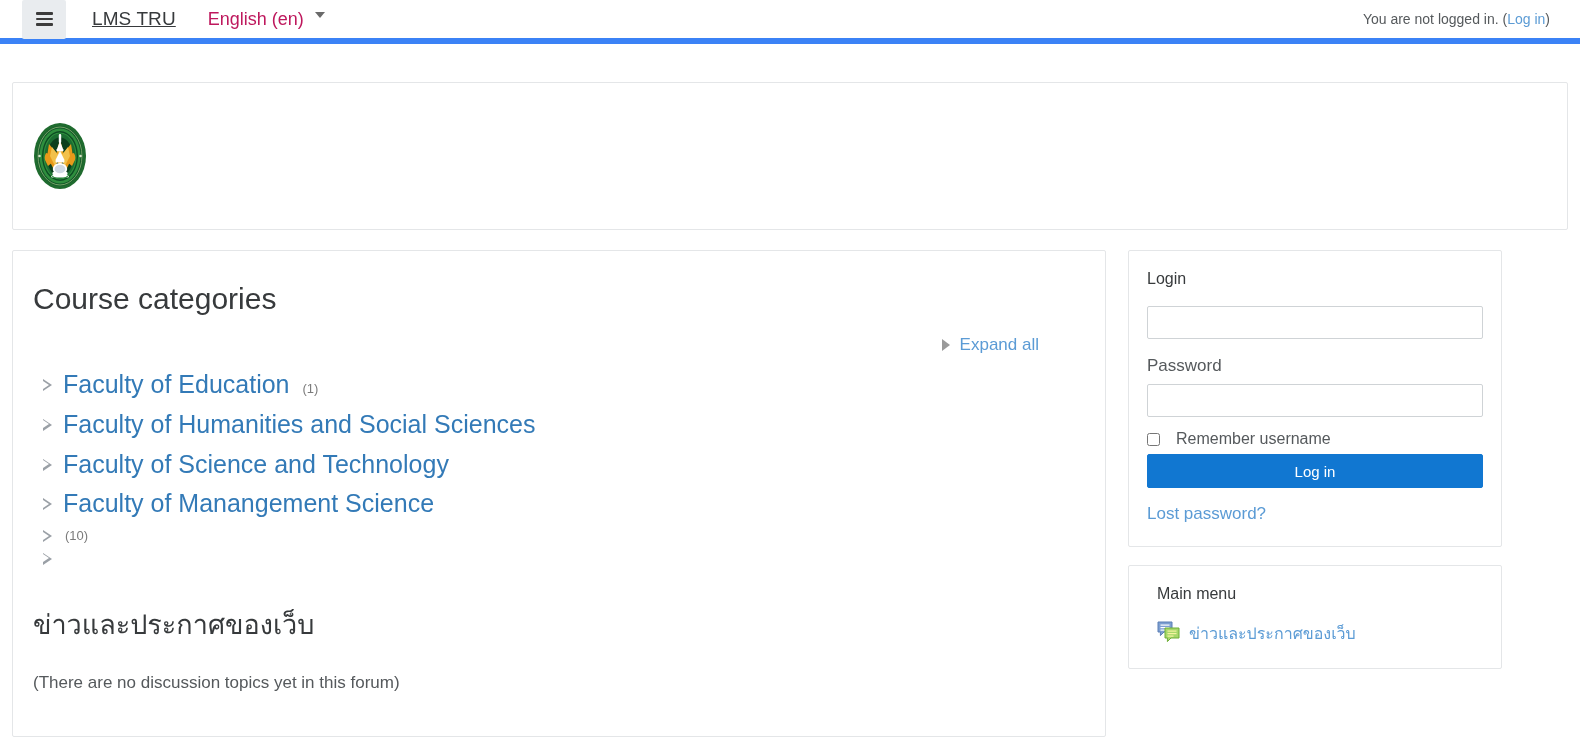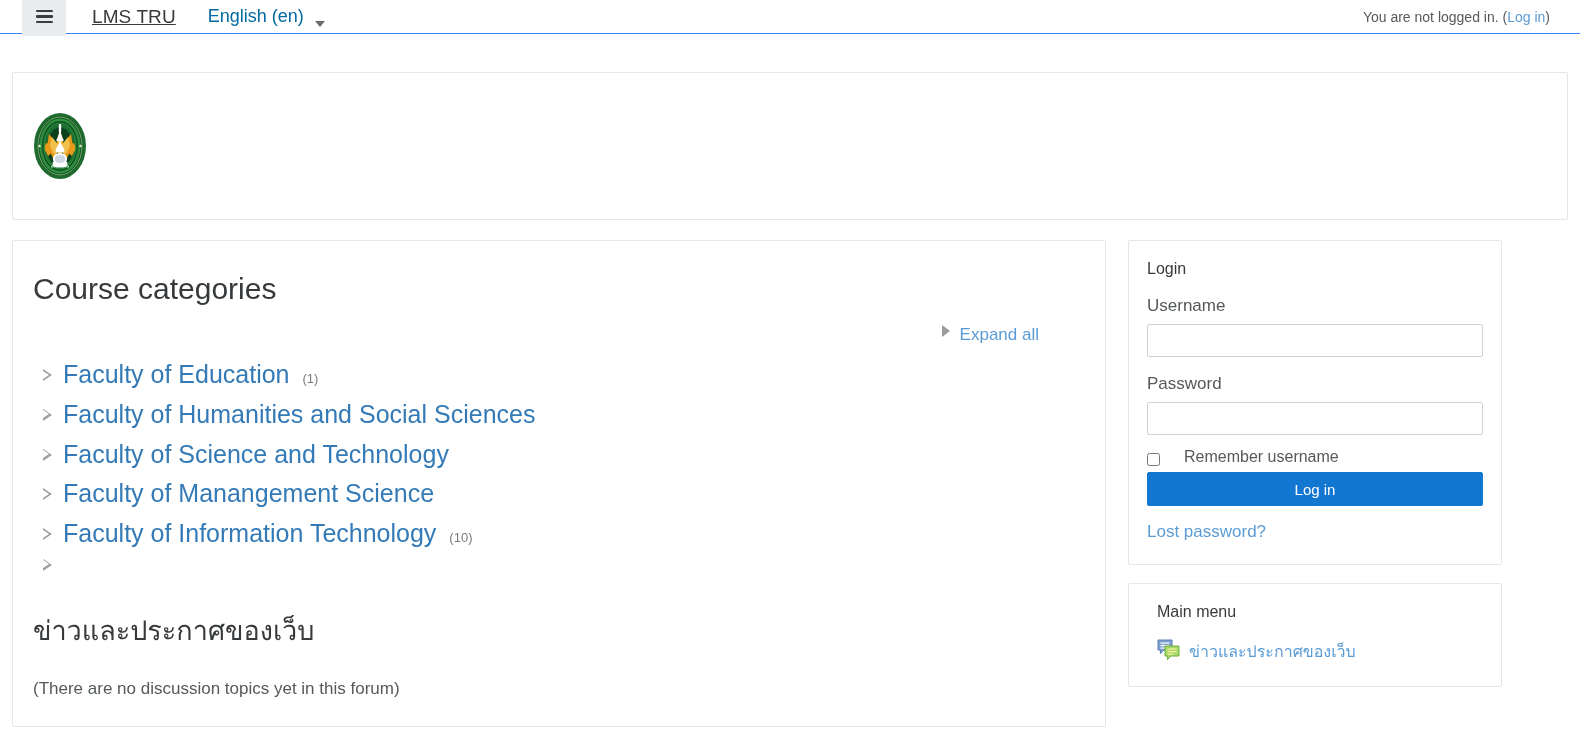--- a/index.html
+++ b/index.html
@@ -8,23 +8,23 @@
     width: 1580px; height: 755px;
     background: #ffffff;
     font-family: "Liberation Sans", "DejaVu Sans", sans-serif;
     color: #373a3c;
     overflow: hidden;
   }
 
   
   .navbar {
     position: relative;
-    height: 34px;
+    height: 44px;
     background: #ffffff;
-    border-bottom: 1px solid #3b82f6;
+    border-bottom: 6px solid #3b82f6;
     display: flex;
     align-items: center;
     padding: 0 16px;
   }
   .nav-drawer-toggle {
     width: 44px; height: 39px;
     background: #e9ecef;
     border: none;
     border-radius: 2px;
     display: flex; flex-direction: column;
@@ -42,22 +42,22 @@
   .brand {
     margin-left: 26px;
     font-size: 19px;
     color: #373a3c;
     letter-spacing: .1px;
     white-space: nowrap;
   }
   .lang-menu {
     margin-left: 32px;
     font-size: 18px;
-    color: #0369a1;
-    display: flex; align-items: flex-end;
+    color: #be185d;
+    display: flex; align-items: flex-start;
     gap: 11px;
     cursor: pointer;
     white-space: nowrap;
   }
   .caret-down {
     width: 0; height: 0;
     border-left: 5.5px solid transparent;
     border-right: 5.5px solid transparent;
     border-top: 6.5px solid #6a6a6a;
     margin-top: 3px;
@@ -113,20 +113,21 @@
     display: flex;
     justify-content: flex-end;
     margin-top: 18px;
     padding-right: 46px;
   }
   .expand-all {
     font-size: 17px;
     color: #5b9bd5;
     text-decoration: none;
     display: inline-flex;
+    align-items: center;
     gap: 10px;
     cursor: pointer;
   }
   .tri-filled {
     width: 0; height: 0;
     border-top: 6px solid transparent;
     border-bottom: 6px solid transparent;
     border-left: 8px solid #9a9a9a;
   }
   .tri-hollow {
@@ -217,22 +218,22 @@
     background: #fff;
     padding: 4px 9px;
     font-size: 15px;
     font-family: inherit;
     color: #373a3c;
     outline: none;
     margin-bottom: 17px;
   }
   .remember-row {
     display: flex;
-    align-items: flex-end;
-    gap: 24px;
+    align-items: center;
+    gap: 16px;
     margin: -4px 0 6px 0;
   }
   .remember-row input[type=checkbox] {
     width: 13px; height: 13px; margin: 0;
     accent-color: #1177d1;
   }
   .remember-label {
     font-size: 16px;
     color: #55595c;
   }
@@ -373,41 +374,39 @@
             <a class="category-link" href="#">Faculty of Science and Technology</a>
             <span class="category-count"></span>
           </li>
           <li class="category-item">
             <span class="tri-hollow"></span>
             <a class="category-link" href="#">Faculty of Manangement Science</a>
             <span class="category-count"></span>
           </li>
           <li class="category-item">
             <span class="tri-hollow"></span>
-            <a class="category-link" href="#">Faculty of Information Technology</a>
             <span class="category-count">(10)</span>
           </li>
           <li class="category-item">
             <span class="tri-hollow"></span>
             <span class="category-count"></span>
           </li>
         </ul>
 
         <h2 class="section-title-th">ข่าวและประกาศของเว็บ</h2>
         <p class="forum-empty">(There are no discussion topics yet in this forum)</p>
 
       </div>
     </div>
 
     <div class="col-side">
 
       <div class="card block">
         <h3 class="block-title">Login</h3>
 
-        <label class="field-label">Username</label>
         <input class="text-input" type="text" placeholder="" style="">
 
         <label class="field-label">Password</label>
         <input class="text-input" type="password" placeholder="" style="">
 
         <div class="remember-row">
           <input type="checkbox" style="">
           <span class="remember-label">Remember username</span>
         </div>
 

